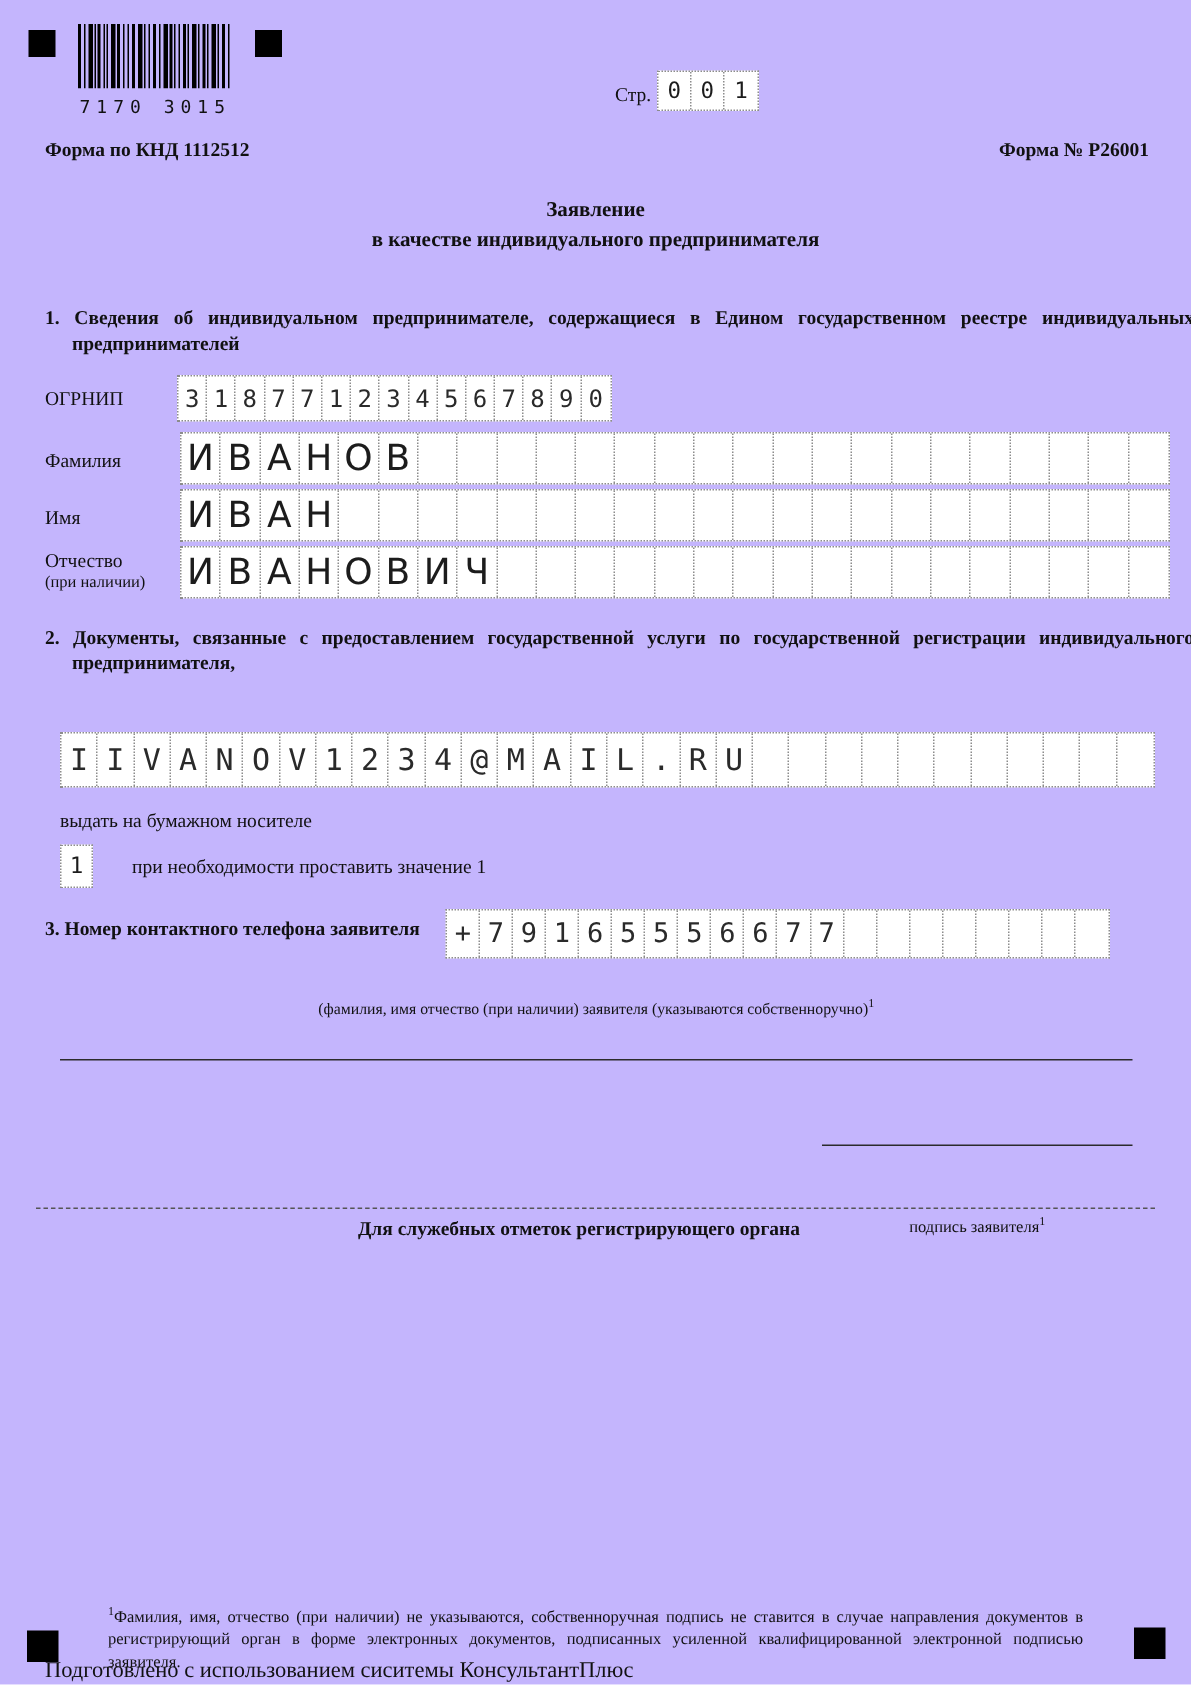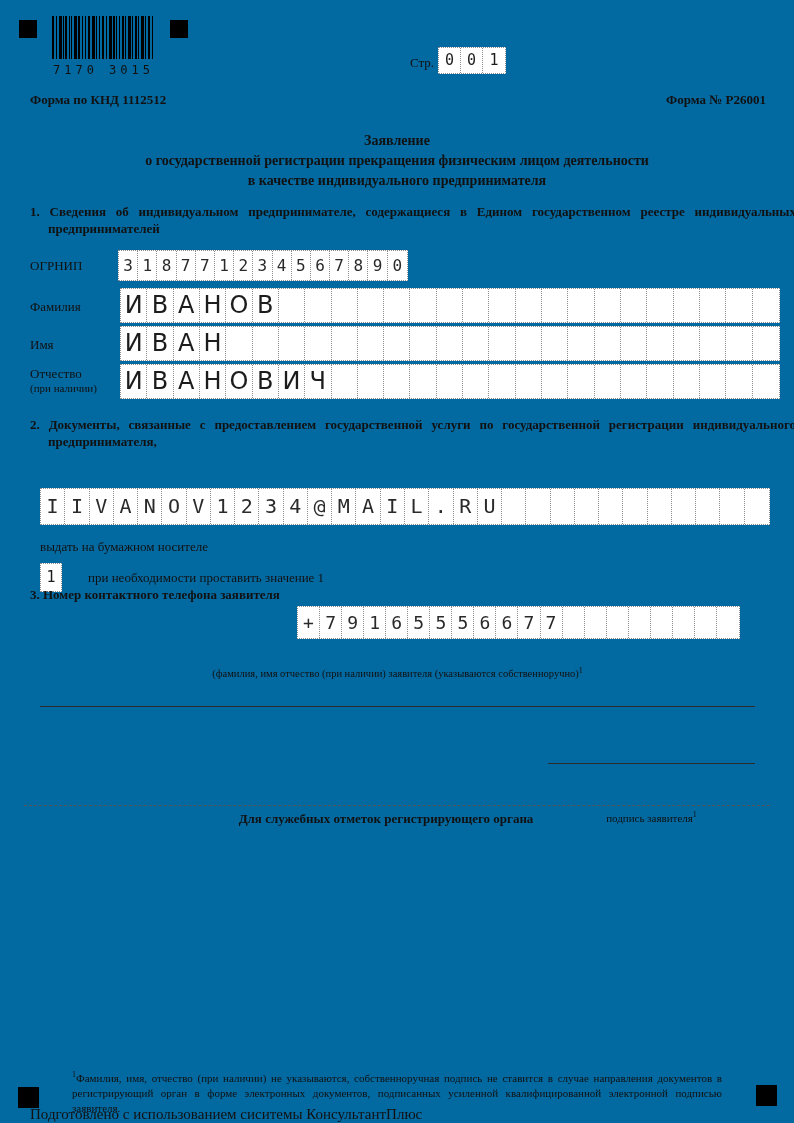--- a/index.html
+++ b/index.html
@@ -1,16 +1,16 @@
 <!DOCTYPE html>
 <html><head>
 <meta charset="utf-8">
 <style>
   html,body{margin:0;padding:0;background:#fff;}
-  #page{position:relative;width:794px;height:1123px;background:#0369a1;overflow:hidden;
+  #page{position:relative;width:794px;height:1123px;background:#c4b5fd;overflow:hidden;
         font-family:"Liberation Serif",serif;color:#111;}
   .abs{position:absolute;}
   .sq{position:absolute;background:#000;}
   .bold{font-weight:bold;}
   .center{text-align:center;}
   .just{text-align:justify;}
   
   .cellfield{display:inline-flex;border:1px dotted #8c8c8c;box-sizing:border-box;background:#fff;}
   .cellfield .cell{display:block;box-sizing:border-box;border-right:1px dotted #8c8c8c;
                    text-align:center;overflow:hidden;color:#1c1c1c;}
@@ -81,21 +81,20 @@
       <span class="cell">0</span>
       <span class="cell">0</span>
       <span class="cell">1</span>
     </div>
 
   <div class="abs bold" style="left:30px;top:92px;font-size:13px;">Форма по КНД 1112512</div>
   <div class="abs bold" style="right:28px;top:92px;font-size:13px;">Форма № Р26001</div>
 
   <div class="abs bold center" style="left:0;top:131px;width:794px;font-size:14px;line-height:20px;">
     <div>Заявление</div>
-    <div>о государственной регистрации прекращения физическим лицом деятельности</div>
     <div>в качестве индивидуального предпринимателя</div>
   </div>
 
   <div class="abs sec-head just" style="left:30px;top:203px;width:748px;">
     <span>1.</span>
     <span>Сведения об индивидуальном предпринимателе, содержащиеся в Едином государственном реестре индивидуальных предпринимателей</span>
   </div>
 
   <div class="abs label" style="left:30px;top:258px;">ОГРНИП</div>
   <div class="abs cellfield f-ogrnip" style="left:118px;top:250px;">
@@ -241,21 +240,21 @@
       <span class="cell"></span>
       <span class="cell"></span>
     </div>
 
   <div class="abs hint" style="left:40px;top:539px;">выдать на бумажном носителе</div>
   <div class="abs cellfield f-paper" style="left:40px;top:563px;">
       <span class="cell">1</span>
     </div>
   <div class="abs hint" style="left:88px;top:570px;">при необходимости проставить значение 1</div>
 
-  <div class="abs bold" style="left:30px;top:587px;font-size:13px;">
+  <div class="abs bold" style="left:30px;top:611px;font-size:13px;">
     <span>3.</span>
     <span>Номер контактного телефона заявителя</span>
   </div>
   <div class="abs cellfield f-phone" style="left:297px;top:606px;">
       <span class="cell">+</span>
       <span class="cell">7</span>
       <span class="cell">9</span>
       <span class="cell">1</span>
       <span class="cell">6</span>
       <span class="cell">5</span>

